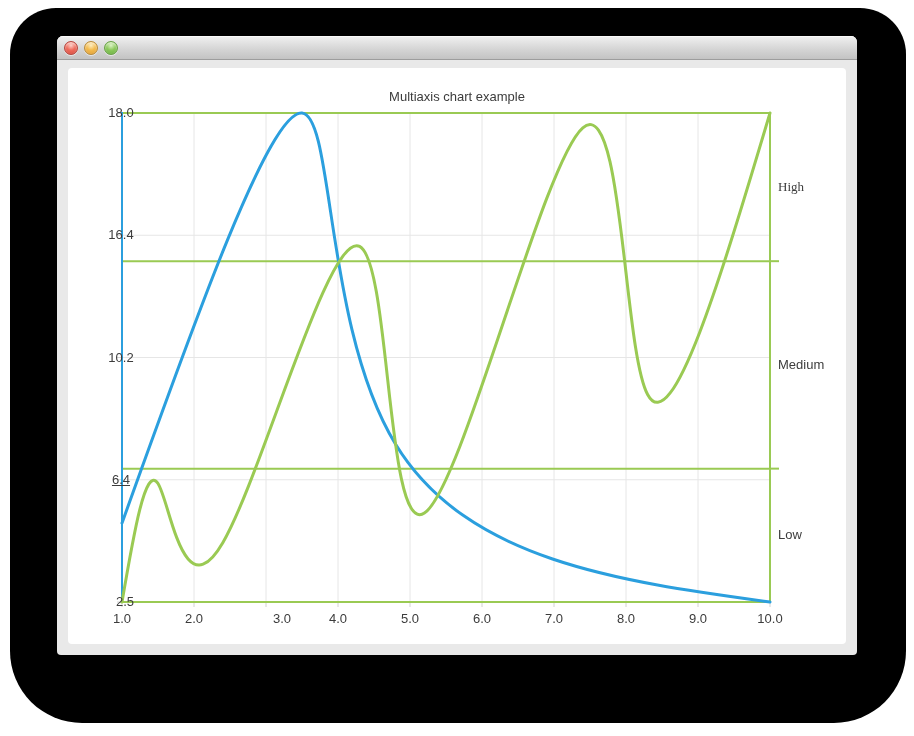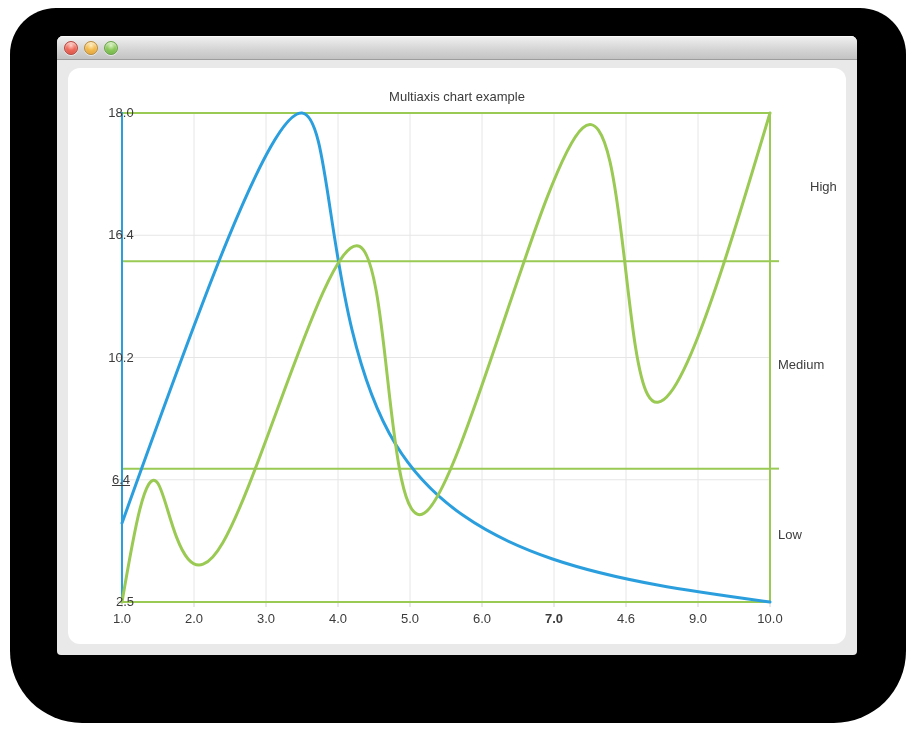--- a/index.html
+++ b/index.html
@@ -31,21 +31,21 @@
     display:inline-block;
     box-shadow: 0 1px 0 rgba(255,255,255,0.55), inset 0 1px 2px rgba(255,255,255,0.75);
   }
   .tl.red    { background:radial-gradient(circle at 50% 28%, #fdd0c9 0%, #ee6c5d 45%, #d5473a 100%); border:1px solid #b6453c; }
   .tl.yellow { background:radial-gradient(circle at 50% 28%, #fdeec2 0%, #f3bb4e 45%, #dd9c33 100%); border:1px solid #b98b39; }
   .tl.green  { background:radial-gradient(circle at 50% 28%, #ddf3c6 0%, #8cc95d 45%, #66ad3d 100%); border:1px solid #69a145; }
 
   .chart-panel {
     position:absolute; left:11px; top:32px; width:778px; height:576px;
     background:#ffffff;
-    border-radius:12px;
+    border-radius:4px;
   }
   .chart-title {
     position:absolute; left:0; top:21px; width:100%;
     text-align:center; font-size:13px; color:#3c3c3c;
   }
   #chart-svg { position:absolute; left:0; top:0; width:778px; height:576px; }
 
   .axis-label {
     position:absolute; font-size:13px; color:#3c3c3c; line-height:16px; white-space:nowrap;
   }
@@ -108,29 +108,29 @@
       <div id="y-labels">
           <div class="axis-label yl" style="left: 0px; width: 50px; top: 526px; padding-left: 8px;">2.5</div>
           <div class="axis-label yl" style="left: 0px; width: 50px; top: 403.75px; text-decoration: underline;">6.4</div>
           <div class="axis-label yl" style="left: 0px; width: 50px; top: 281.5px;">10.2</div>
           <div class="axis-label yl" style="left: 0px; width: 50px; top: 159.25px;">16.4</div>
           <div class="axis-label yl" style="left: 0px; width: 50px; top: 37px;">18.0</div>
         </div>
       <div id="x-labels">
           <div class="axis-label xl" style="left: 29px; width: 50px; top: 543px;">1.0</div>
           <div class="axis-label xl" style="left: 101px; width: 50px; top: 543px;">2.0</div>
-          <div class="axis-label xl" style="left: 173px; width: 50px; top: 543px;">3.0</div>
+          <div class="axis-label xl" style="left: 173px; width: 50px; top: 543px; text-align: right;">3.0</div>
           <div class="axis-label xl" style="left: 245px; width: 50px; top: 543px;">4.0</div>
           <div class="axis-label xl" style="left: 317px; width: 50px; top: 543px;">5.0</div>
           <div class="axis-label xl" style="left: 389px; width: 50px; top: 543px;">6.0</div>
-          <div class="axis-label xl" style="left: 461px; width: 50px; top: 543px; font-weight: bold;">7.0</div>
-          <div class="axis-label xl" style="left: 533px; width: 50px; top: 543px;">4.6</div>
+          <div class="axis-label xl" style="left: 461px; width: 50px; top: 543px;">7.0</div>
+          <div class="axis-label xl" style="left: 533px; width: 50px; top: 543px;">8.0</div>
           <div class="axis-label xl" style="left: 605px; width: 50px; top: 543px;">9.0</div>
           <div class="axis-label xl" style="left: 677px; width: 50px; top: 543px;">10.0</div>
         </div>
       <div id="cat-labels">
           <div class="axis-label " style="left: 710px; width: 70px; top: 459.318px;">Low</div>
           <div class="axis-label " style="left: 710px; width: 70px; top: 288.909px;">Medium</div>
-          <div class="axis-label " style="left: 742px; width: 70px; top: 111.091px;">High</div>
+          <div class="axis-label " style="left: 710px; width: 70px; top: 111.091px; font-family: Liberation Serif, serif;">High</div>
         </div>
     </div>
   </div>
 </div>
 
 </body></html>

